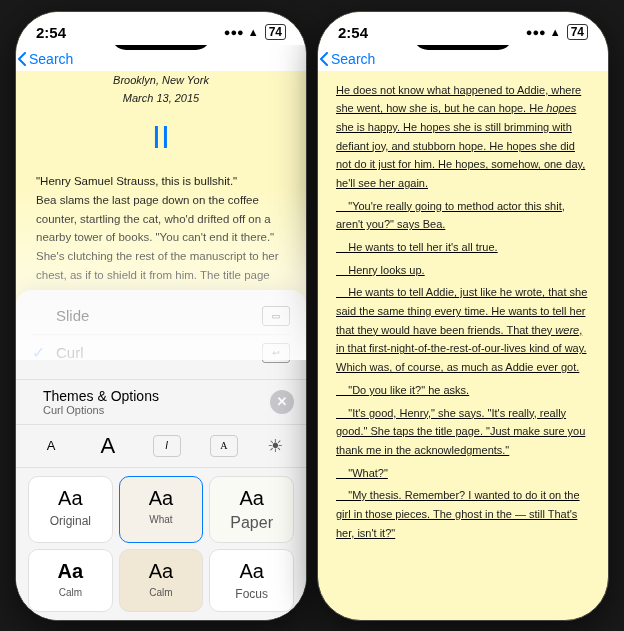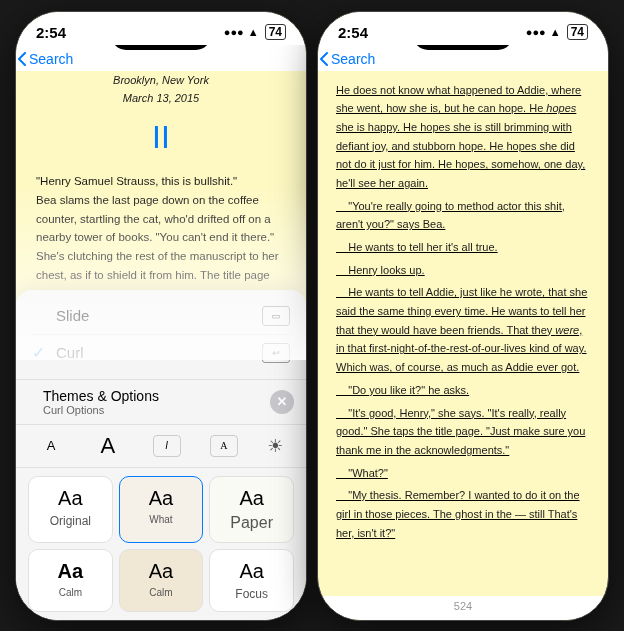--- a/index.html
+++ b/index.html
@@ -451,17 +451,16 @@
           <p>&nbsp;&nbsp;&nbsp;&nbsp;Henry looks up.</p>
           <p>&nbsp;&nbsp;&nbsp;&nbsp;He wants to tell Addie, just like he wrote, that she said the same thing every time. He wants to tell her that they would have been friends. That they <em>were</em>, in that first-night-of-the-rest-of-our-lives kind of way. Which was, of course, as much as Addie ever got.</p>
           <p>&nbsp;&nbsp;&nbsp;&nbsp;"Do you like it?" he asks.</p>
           <p>&nbsp;&nbsp;&nbsp;&nbsp;"It's good, Henry," she says. "It's really, really good." She taps the title page. "Just make sure you thank me in the acknowledgments."</p>
           <p>&nbsp;&nbsp;&nbsp;&nbsp;"What?"</p>
           <p>&nbsp;&nbsp;&nbsp;&nbsp;"My thesis. Remember? I wanted to do it on the girl in those pieces. The ghost in the — still That's her, isn't it?"</p>
 
         </div>
       </div>
 
-      <div class="page-number">524</div>
 
     </div>
   </div>
 </div>
 
 </body></html>

